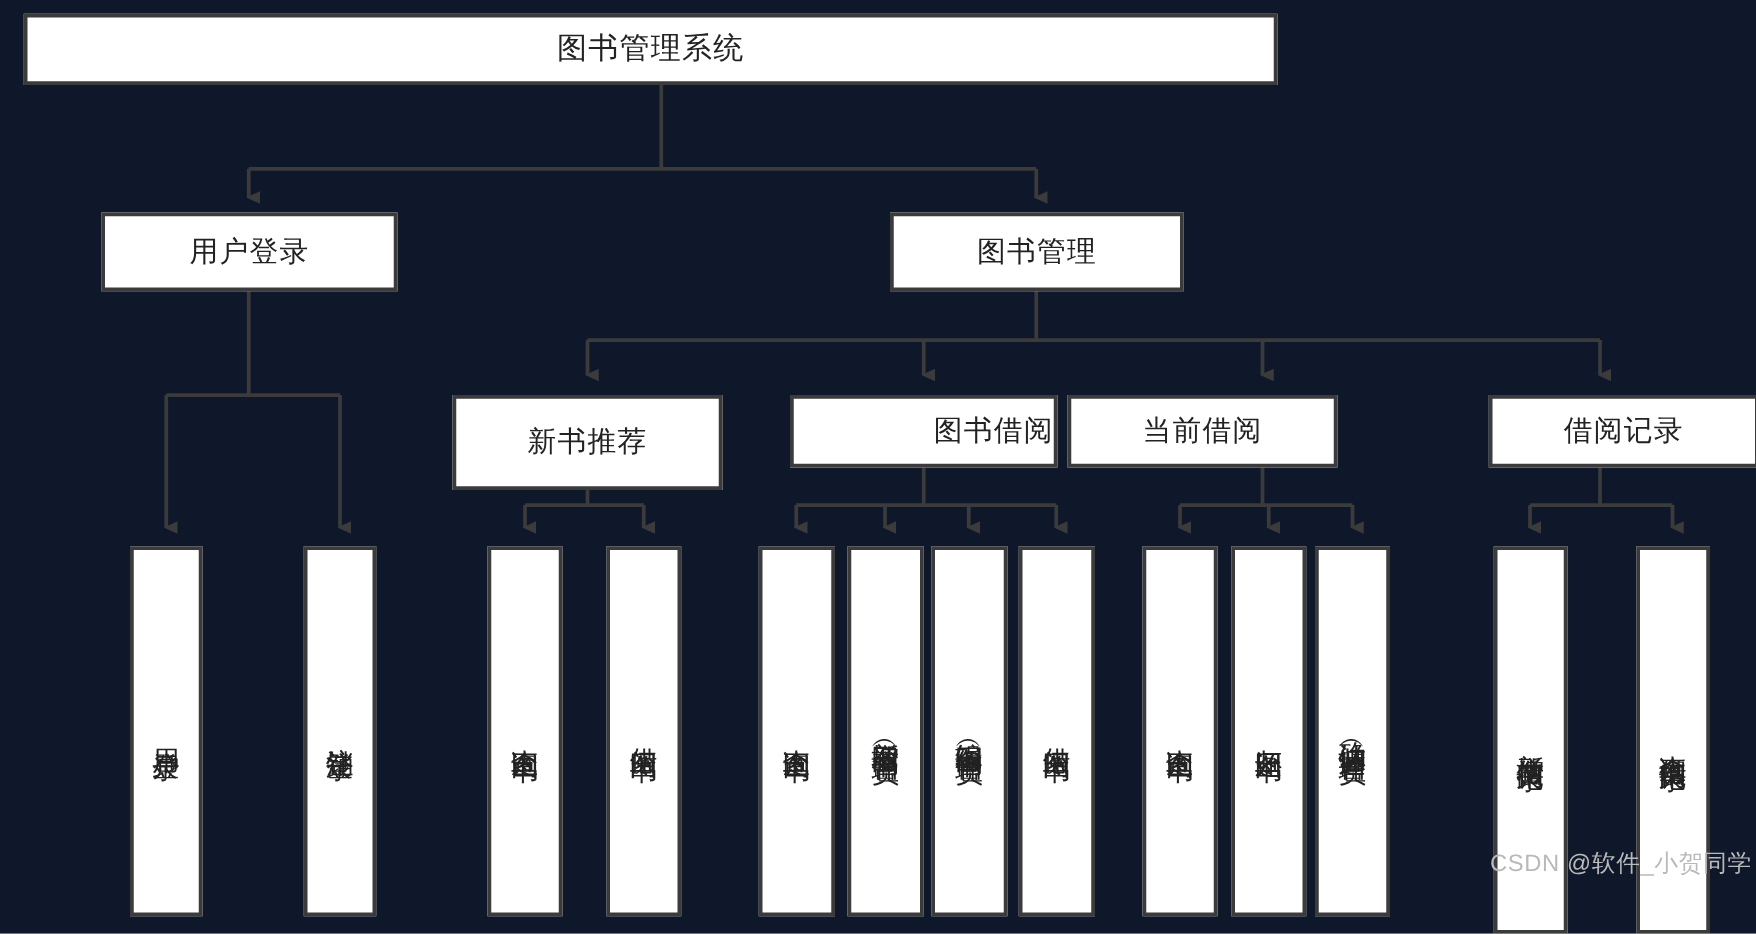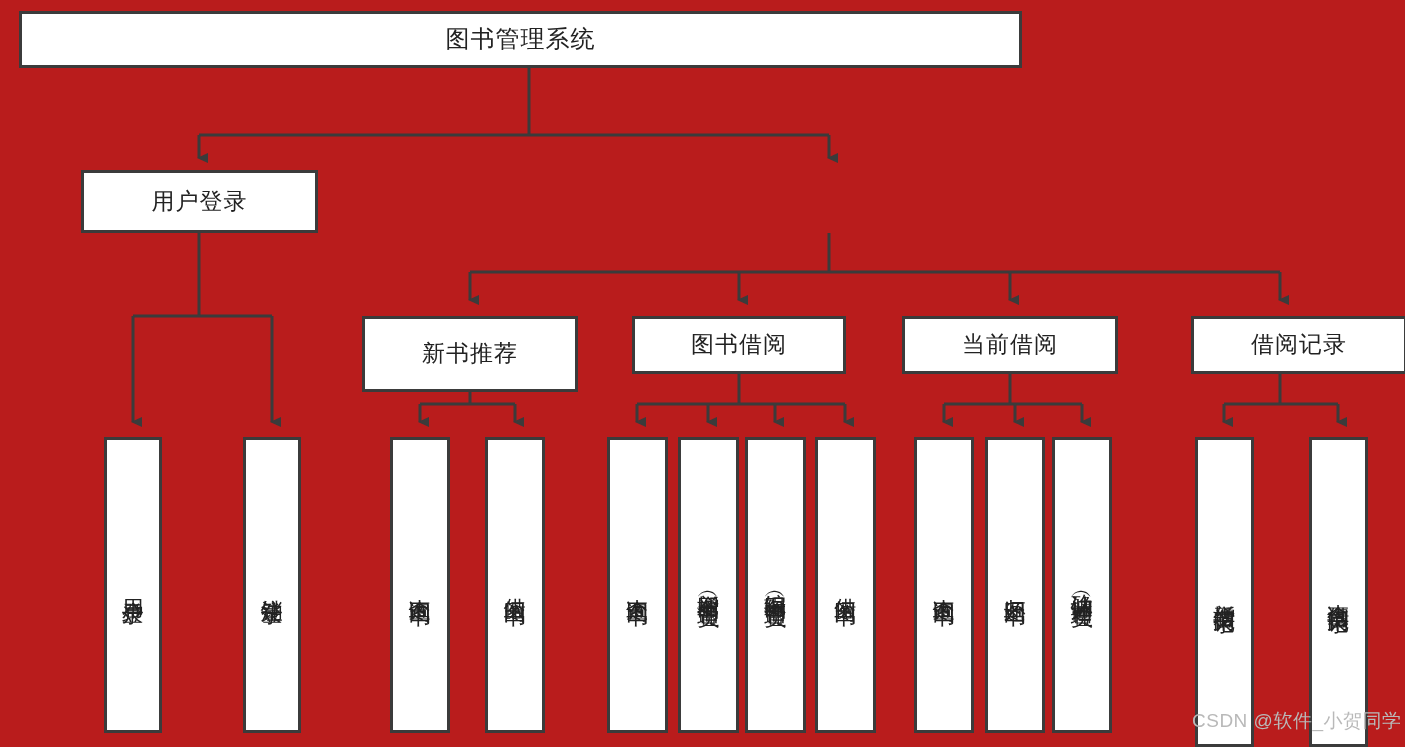--- a/index.html
+++ b/index.html
@@ -7,21 +7,21 @@
     padding: 0;
     background: #ffffff;
   }
   body {
     font-family: "Liberation Sans", "DejaVu Sans", sans-serif;
   }
   #diagram-root {
     position: relative;
     width: 1405px;
     height: 747px;
-    background: #b91c1c;
+    background: #0f172a;
     overflow: hidden;
   }
   svg.wires {
     position: absolute;
     left: 0;
     top: 0;
     width: 1405px;
     height: 747px;
     pointer-events: none;
   }
@@ -121,28 +121,31 @@
     </g>
   </svg>
 
   <div class="node horiz root" style="left:19px; top:11px; width:1003px; height:57px;">
     <span class="label">图书管理系统</span>
   </div>
 
   <div class="node horiz" style="left:81px; top:170px; width:237px; height:63px;">
     <span class="label">用户登录</span>
   </div>
+  <div class="node horiz" style="left:712px; top:170px; width:235px; height:63px;">
+    <span class="label">图书管理</span>
+  </div>
 
   <div class="node horiz" style="left:362px; top:316px; width:216px; height:76px;">
     <span class="label">新书推荐</span>
   </div>
-  <div class="node horiz" style="left:632px; top:316px; width:214px; height:58px;">
+  <div class="node horiz" style="left:632px; top:316px; width:214px; height:58px;justify-content:flex-end;">
     <span class="label">图书借阅</span>
   </div>
-  <div class="node horiz" style="left:902px; top:316px; width:216px; height:58px;">
+  <div class="node horiz" style="left:854px; top:316px; width:216px; height:58px;">
     <span class="label">当前借阅</span>
   </div>
   <div class="node horiz" style="left:1172px; top:316px; width:216px; height:58px;margin-left:19px;">
     <span class="label">借阅记录</span>
   </div>
 
   <div class="node vert" style="left:104px; top:437px; width:58px; height:296px;">
     <span class="label">用户登录</span>
   </div>
   <div class="node vert" style="left:243px; top:437px; width:58px; height:296px;">
@@ -179,15 +182,15 @@
     <span class="label">确认归还（管理员）</span>
   </div>
 
   <div class="node vert" style="left:1195px; top:437px; width:59px; height:310px;">
     <span class="label">新增借阅记录</span>
   </div>
   <div class="node vert" style="left:1309px; top:437px; width:59px; height:310px;">
     <span class="label">查询借阅记录</span>
   </div>
 
-  <div class="watermark" style="left:1192px; top:708px;">CSDN @软件_小贺同学</div>
+  <div class="watermark" style="left:1192px; top:678px;">CSDN @软件_小贺同学</div>
 
 </div>
 
 </body></html>

